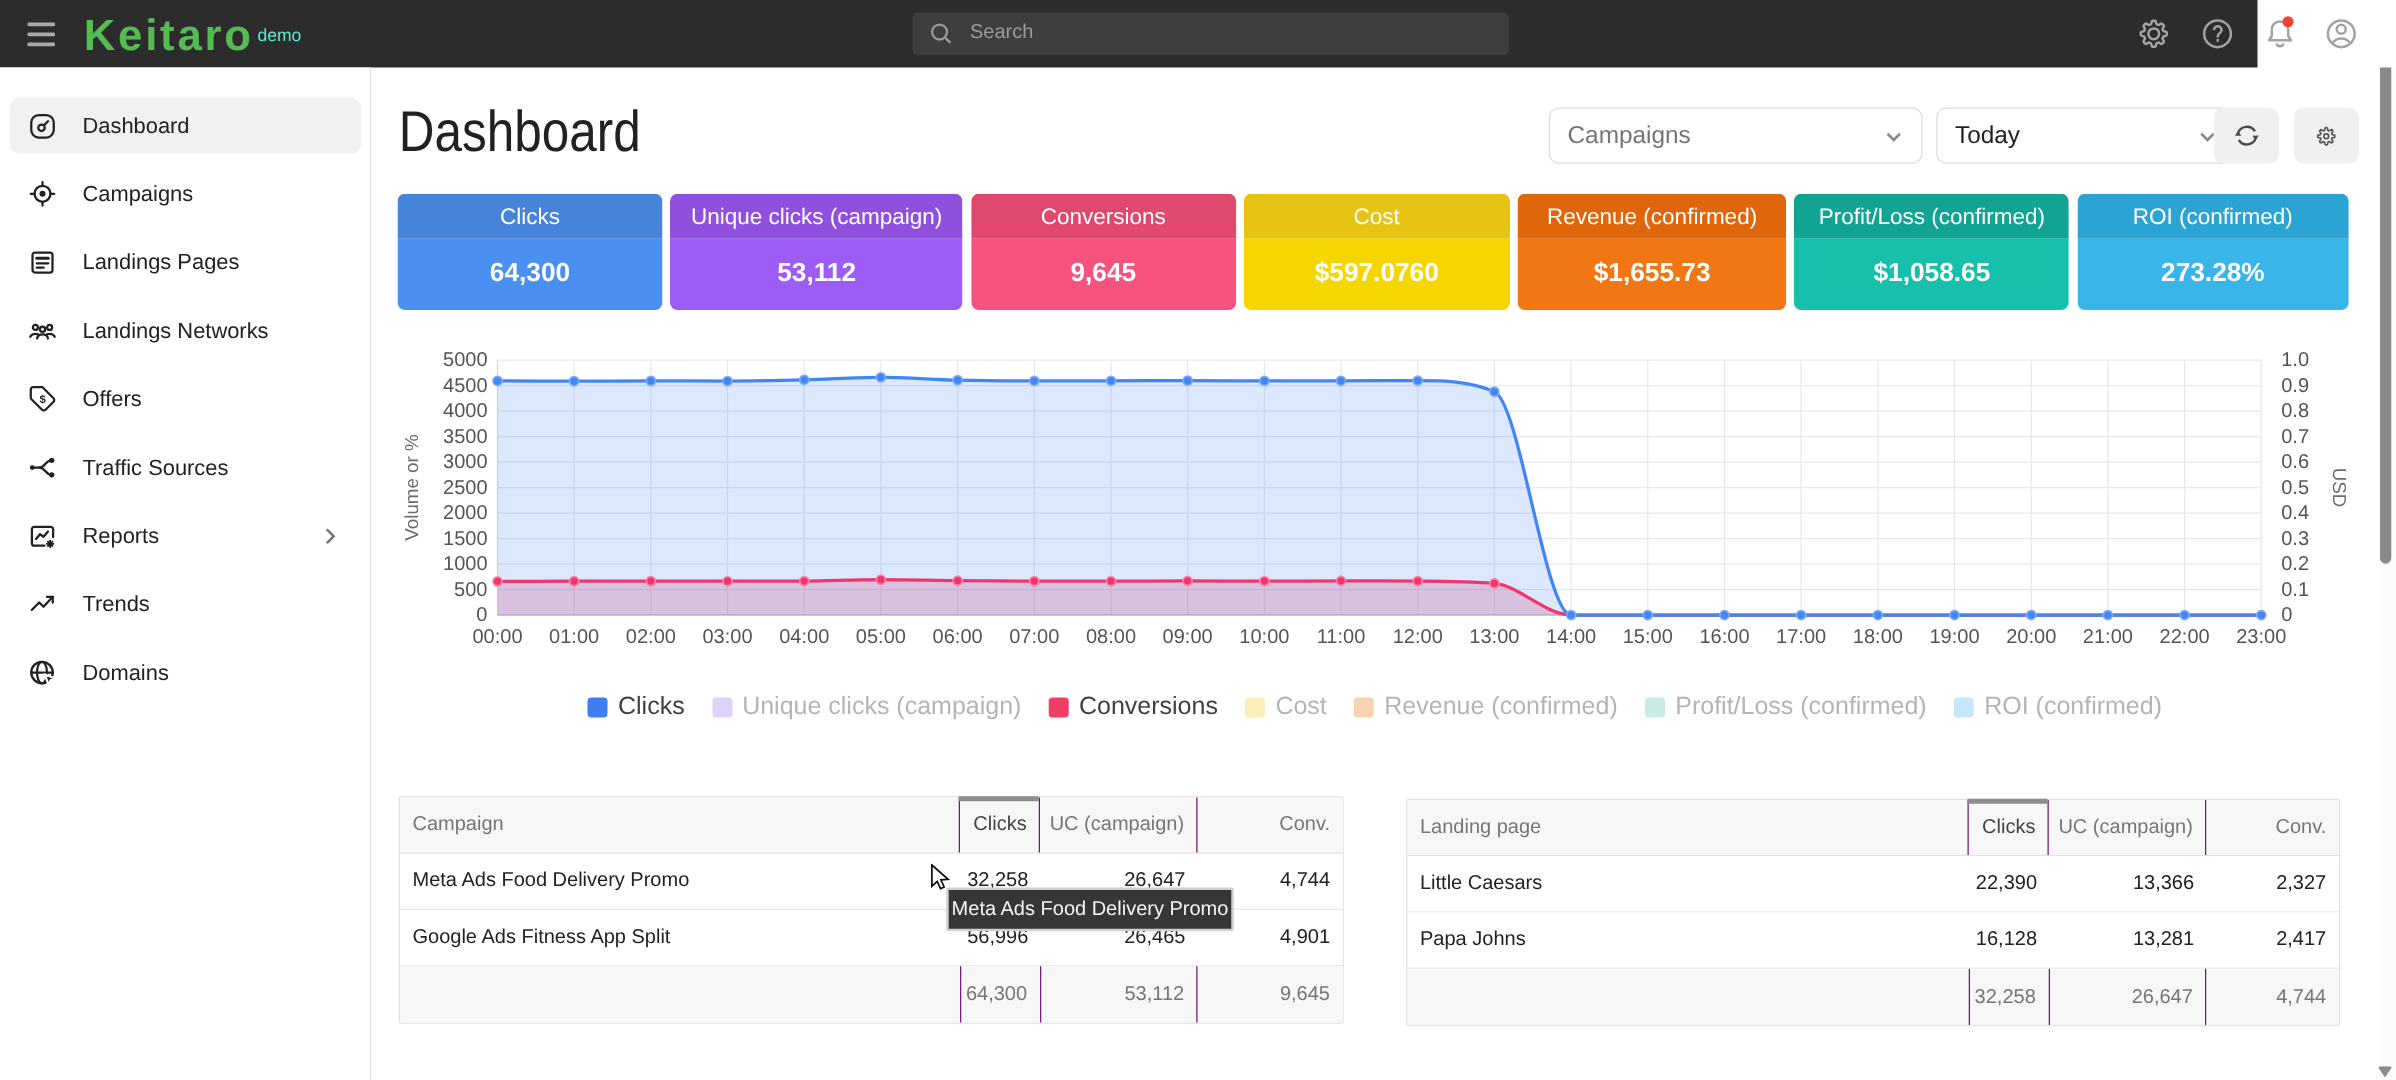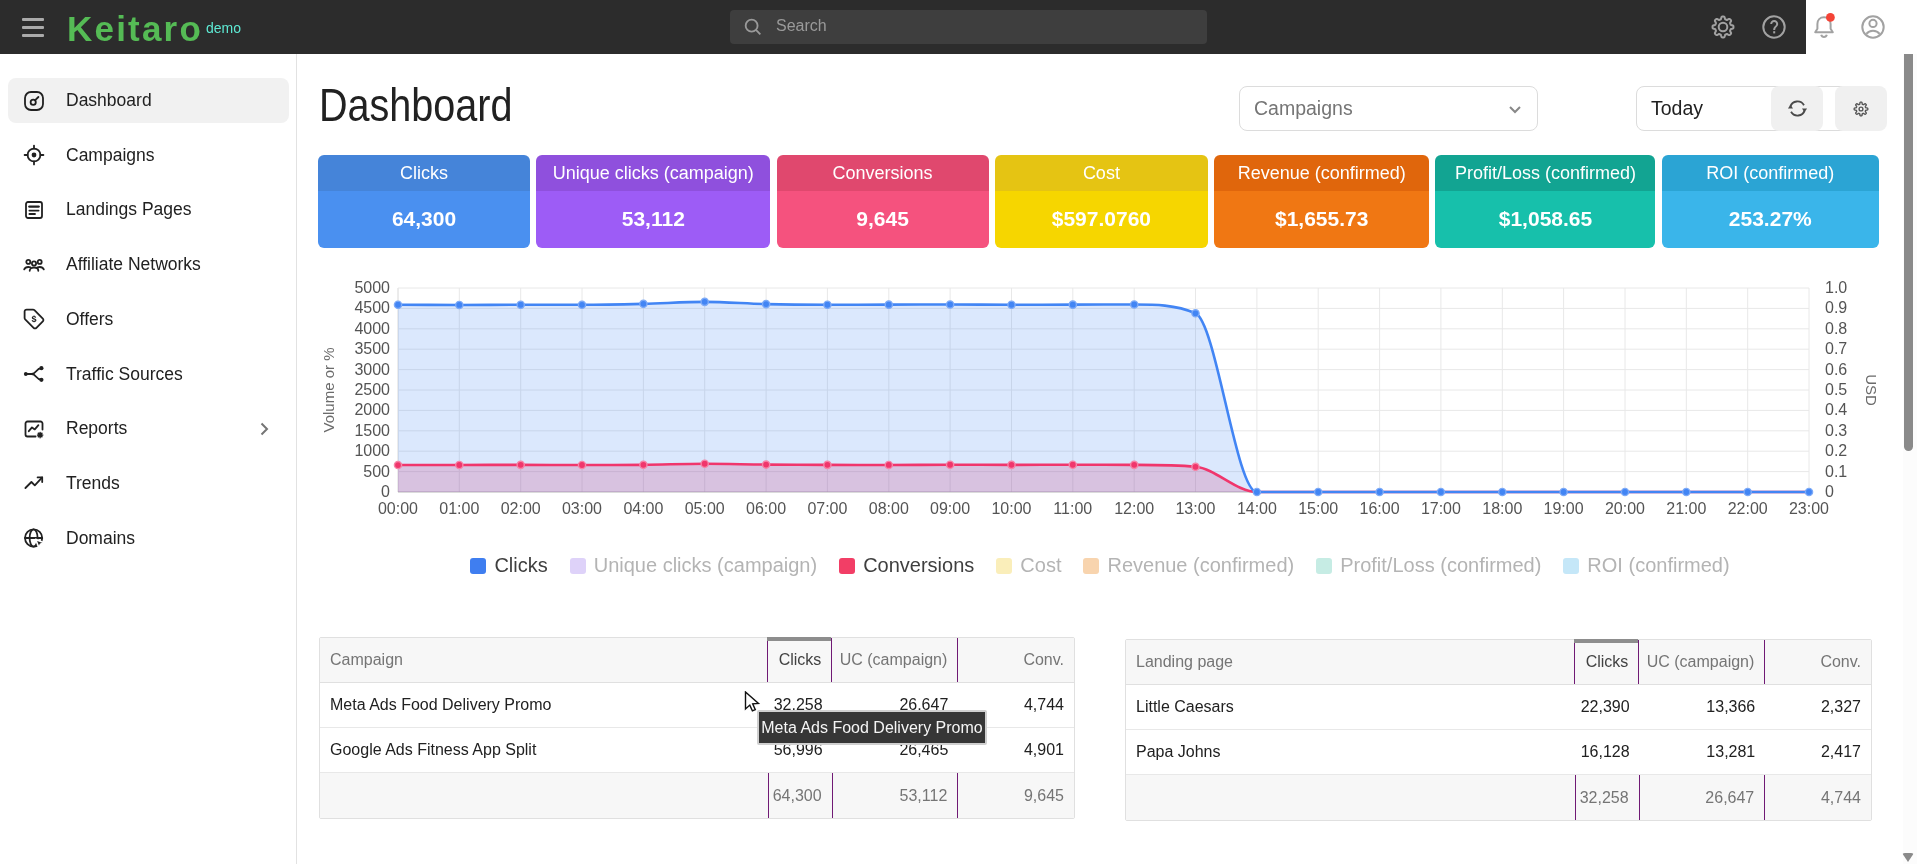--- a/index.html
+++ b/index.html
@@ -124,21 +124,21 @@
       </div>
 <div class="sitem" style="top:188.1px">
         <svg width="24" height="24" viewBox="0 0 24 24" fill="none" stroke="#212121" stroke-width="1.8" stroke-linecap="round" stroke-linejoin="round">
           <circle cx="6.3" cy="8.9" r="2"></circle>
           <circle cx="17.7" cy="8.9" r="2"></circle>
           <circle cx="12" cy="10.4" r="2.1"></circle>
           <path d="M2.2 16.4c.7-1.6 2.2-2.4 4.1-2.4.8 0 1.5.1 2.1.4"></path>
           <path d="M21.8 16.4c-.7-1.6-2.2-2.4-4.1-2.4-.8 0-1.5.1-2.1.4"></path>
           <path d="M7.7 17.8c0-2 1.9-3.3 4.3-3.3s4.3 1.3 4.3 3.3"></path>
         </svg>
-        <span>Affiliate Networks</span>
+        <span>Landings Networks</span>
       </div>
 <div class="sitem" style="top:242.8px">
         <svg width="24" height="24" viewBox="0 0 24 24" fill="none" stroke="#212121" stroke-width="1.8" stroke-linecap="round" stroke-linejoin="round">
           <path d="M11 2.6H4.6a2 2 0 0 0-2 2V11c0 .53.21 1.04.59 1.41l8.4 8.4a2 2 0 0 0 2.83 0l6.4-6.4a2 2 0 0 0 0-2.83l-8.4-8.4A2 2 0 0 0 11 2.6z"></path>
           <text x="12.1" y="15.2" font-size="9" font-weight="bold" text-anchor="middle" fill="#212121" stroke="none" font-family="Liberation Sans">$</text>
         </svg>
         <span>Offers</span>
       </div>
 <div class="sitem" style="top:297.5px">
         <svg width="24" height="24" viewBox="0 0 24 24" fill="none" stroke="#212121" stroke-width="1.8" stroke-linecap="round" stroke-linejoin="round">
@@ -183,21 +183,21 @@
           <path d="M13.6 13.4l8.6 3.4-3.8 1.4-1.4 3.8z" fill="#212121" stroke="#fff" stroke-width="1.7"></path>
         </svg>
         <span>Domains</span>
       </div>
 
 </div>
 <div id="title">Dashboard</div>
 <div class="select" style="left:1239px;width:299px;color:#757575">Campaigns<svg width="24" height="24" viewBox="0 0 24 24">
         <path d="M7 10l5 5 5-5" fill="none" stroke="#888" stroke-width="2"></path>
       </svg></div>
-<div class="select" style="left:1636px;width:240px;color:#212121">Today<svg width="24" height="24" viewBox="0 0 24 24">
+<div class="select" style="left:1549px;width:240px;color:#212121">Today<svg width="24" height="24" viewBox="0 0 24 24">
         <path d="M7 10l5 5 5-5" fill="none" stroke="#888" stroke-width="2"></path>
       </svg></div>
 <div class="btn" style="left:1771px">
       <svg width="25" height="25" viewBox="0 0 24 24" fill="none" stroke="#4a4a4a" stroke-width="1.8">
         <path d="M5.1 10.2 A7.2 7.2 0 0 1 18.2 8.8"></path>
         <path d="M18.9 13.8 A7.2 7.2 0 0 1 5.8 15.2"></path>
         <path d="M5.3 8.4 L2.8 12.1 L7.7 12 Z" fill="#4a4a4a" stroke="none"></path>
         <path d="M18.7 15.6 L21.2 11.9 L16.3 12 Z" fill="#4a4a4a" stroke="none"></path>
       </svg>
     </div>
@@ -227,21 +227,21 @@
       <div class="card" style="width:215px">
         <div class="chd" style="background:#e0660c">Revenue (confirmed)</div>
         <div class="cbd" style="background:#f07713">$1,655.73</div>
       </div>
       <div class="card" style="width:220px">
         <div class="chd" style="background:#12a492">Profit/Loss (confirmed)</div>
         <div class="cbd" style="background:#17c0ab">$1,058.65</div>
       </div>
       <div class="card" style="width:217px">
         <div class="chd" style="background:#2ba4d4">ROI (confirmed)</div>
-        <div class="cbd" style="background:#3ab5ea">253.27%</div>
+        <div class="cbd" style="background:#3ab5ea">273.28%</div>
       </div>
     </div>
 <svg class="abs" style="left:320px;top:278px" width="1580" height="300" viewBox="0 0 1580 300">
 <g>
         <line x1="78.0" y1="10" x2="78.0" y2="214" stroke="#d8d8d8" stroke-width="1"></line>
         <line x1="139.3" y1="10" x2="139.3" y2="214" stroke="#e8e8e8" stroke-width="1"></line>
         <line x1="200.7" y1="10" x2="200.7" y2="214" stroke="#e8e8e8" stroke-width="1"></line>
         <line x1="262.0" y1="10" x2="262.0" y2="214" stroke="#e8e8e8" stroke-width="1"></line>
         <line x1="323.4" y1="10" x2="323.4" y2="214" stroke="#e8e8e8" stroke-width="1"></line>
         <line x1="384.7" y1="10" x2="384.7" y2="214" stroke="#e8e8e8" stroke-width="1"></line>

